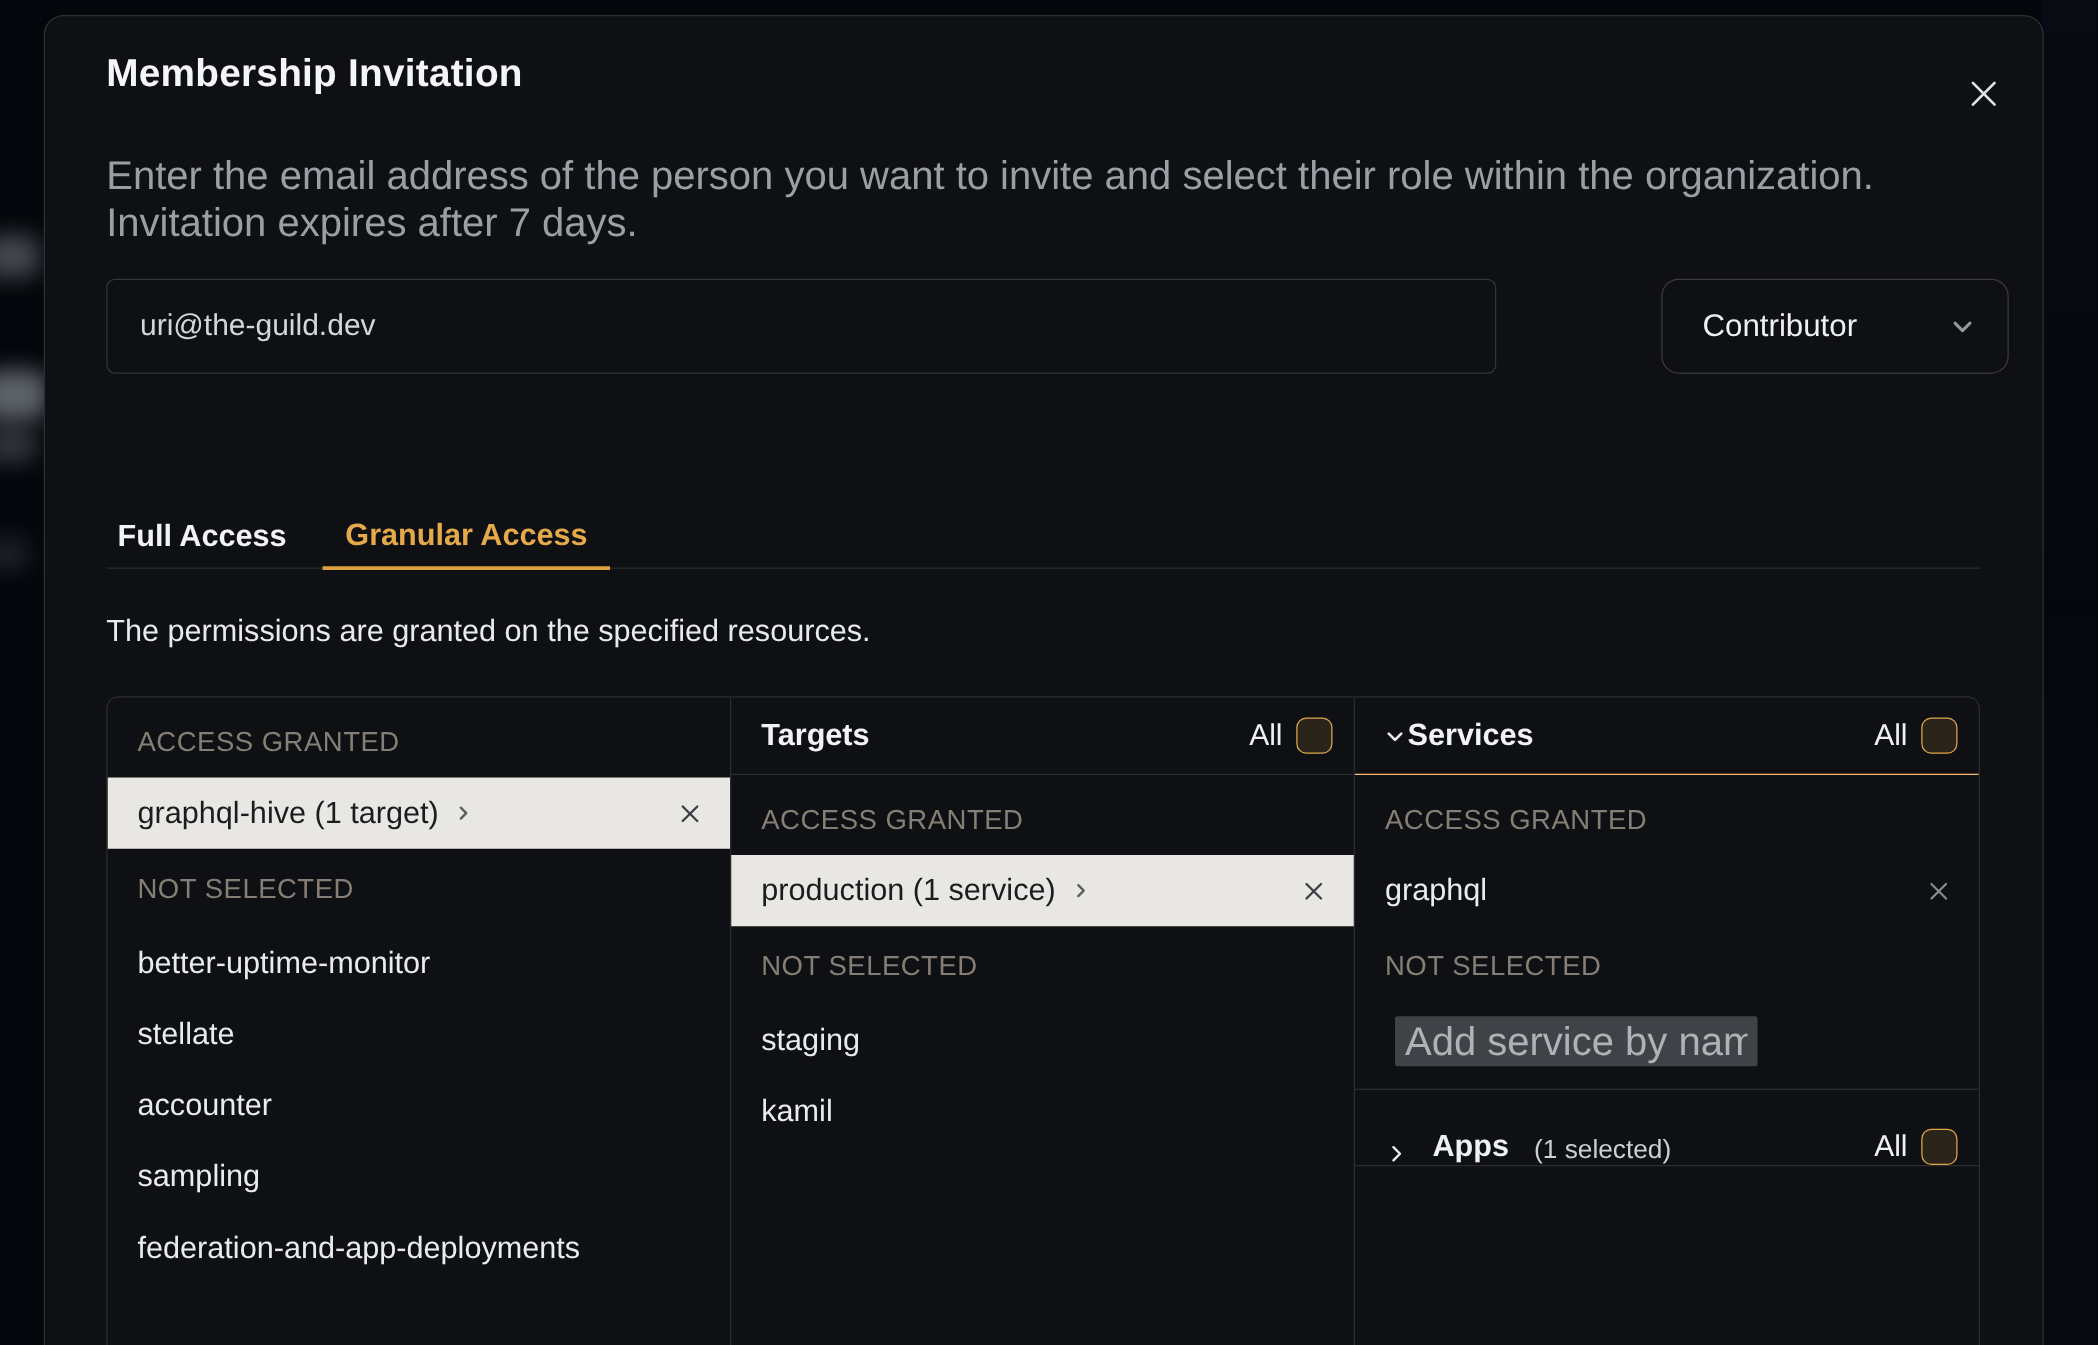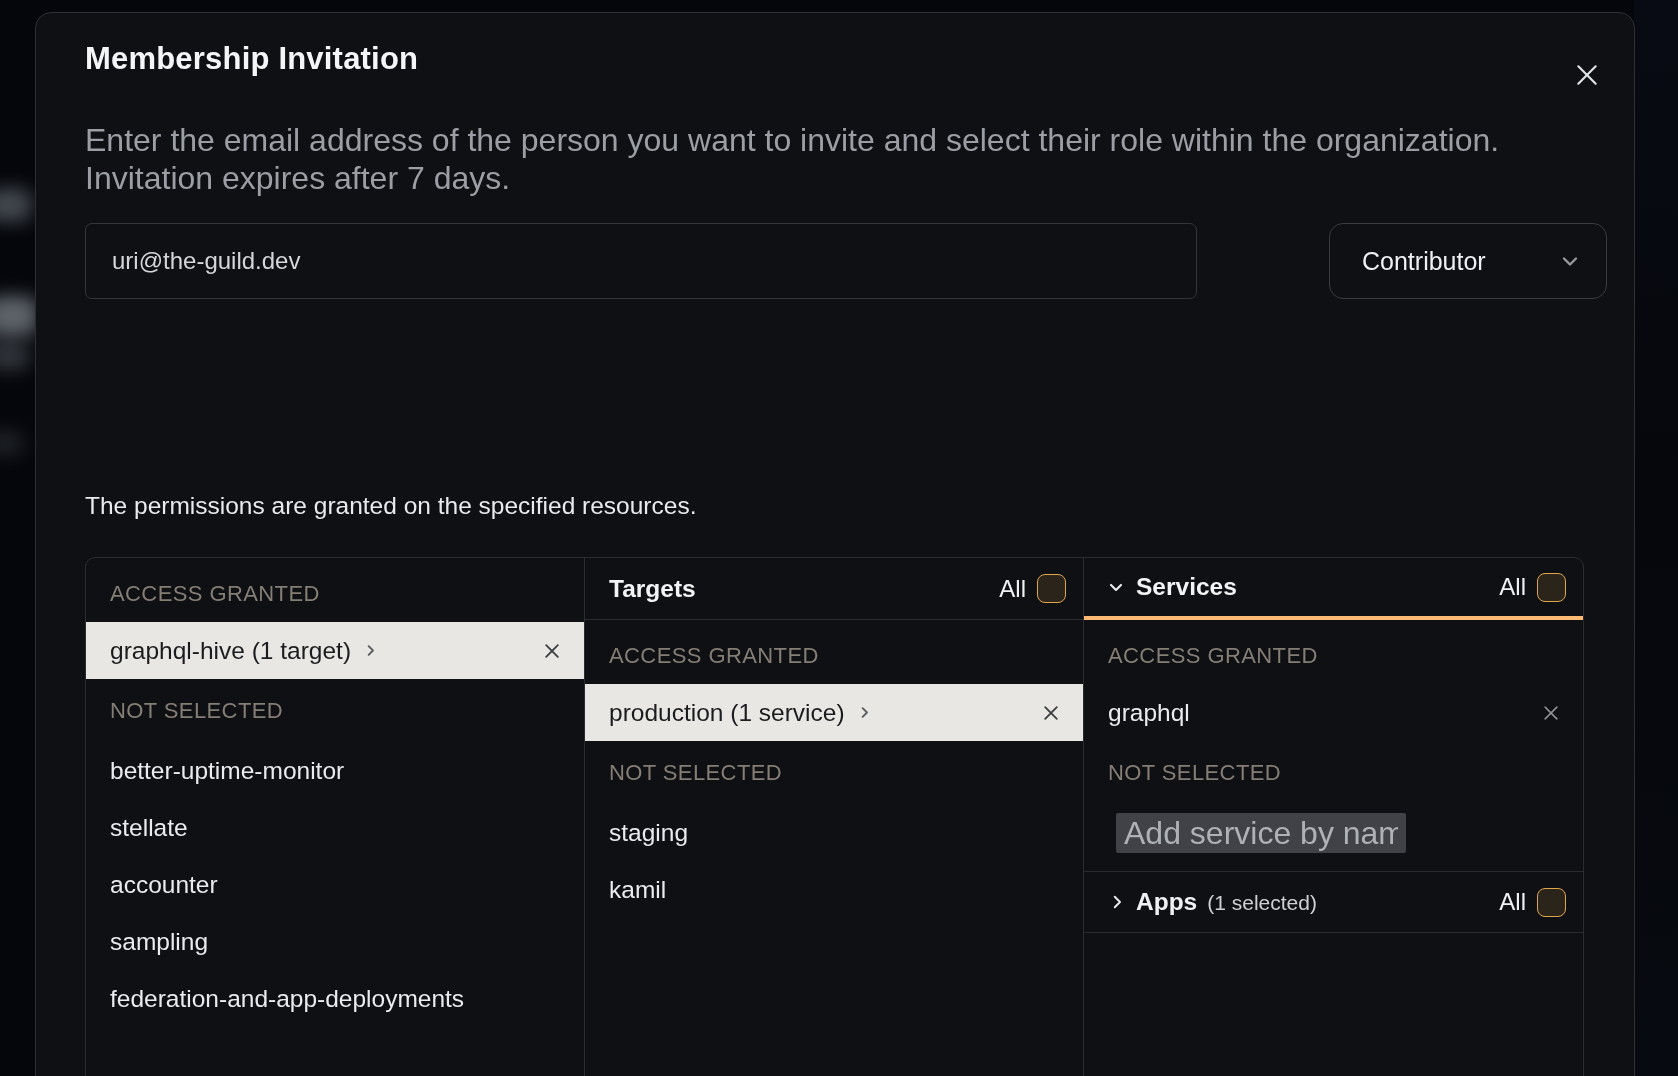--- a/index.html
+++ b/index.html
@@ -74,31 +74,31 @@
   .row.selected { background:#e9e7e3; color:#1b1c1f; }
   .row.selected .expand { margin-left:12px; color:#5a5e63; display:flex; }
   .row .remove { margin-left:auto; background:none; border:none; cursor:pointer;
                  display:flex; align-items:center; color:#3b3e42; }
   .row.plain { color:#e9ebee; }
   .row.plain .remove { color:#8b8e93; }
   .item { height:57px; display:flex; align-items:center; padding:0 24px;
           font-size:24.5px; color:#e9ebee; cursor:pointer; }
 
   
-  .svc-head { height:62px; display:flex; align-items:center; gap:10px;
-              padding:0 17px 0 22px; border-bottom:4px solid #fdba74; }
+  .svc-head { height:62px; display:flex; align-items:center; 
+              padding:0 17px 0 22px; border-bottom:1px solid #fdba74; }
   .svc-head .ptitle { font-size:24.5px; font-weight:bold; color:#f2f3f5; }
   .chev { display:flex; align-items:center; color:#e8eaec; }
   .svc-input { display:block; margin:9px 0 0 32px; width:290px; height:40px;
                background:#404247; border:none; border-radius:2px; color:#e9ebee;
                font-size:32px; padding:0 8px; outline:none;
                font-family:"Liberation Sans", sans-serif; }
   .svc-input::placeholder { color:#aeb1b5; opacity:1; }
   .svc-divider { margin-top:18px; border-top:1px solid #2b2c30; }
-  .apps-row { height:61px; display:flex; align-items:center; gap:10px;
+  .apps-row { height:61px; display:flex; align-items:flex-end; gap:20px;
               padding:0 17px 0 24px; border-bottom:1px solid #2b2c30; cursor:pointer; }
   .apps-row .ptitle { font-size:24.5px; font-weight:bold; color:#eef0f2; }
   .apps-count { font-size:21px; color:#cdd0d4; margin-top:2px; }
 
   svg { display:block; }
 </style>
 </head>
 <body>
 
 <div class="stage">
@@ -126,20 +126,24 @@
 
     <button class="role-btn">
       <span>Contributor</span>
       <span style="color:#95989d;">
         <svg width="24" height="24" viewBox="0 0 24 24" fill="none" stroke="currentColor" stroke-width="2.4" stroke-linecap="round" stroke-linejoin="round">
             <polyline points="6,9.5 12,15.5 18,9.5"></polyline>
           </svg>
       </span>
     </button>
 
+    <div class="tabs">
+      <div class="tab">Full Access</div>
+      <div class="tab active">Granular Access</div>
+    </div>
 
     <p class="note">The permissions are granted on the specified resources.</p>
 
     <div class="ptable">
 
       <div class="pcol b-right">
         <div class="sec-label">ACCESS GRANTED</div>
         <div class="row selected">
           <span>graphql-hive (1 target)</span>
           <span class="expand">

